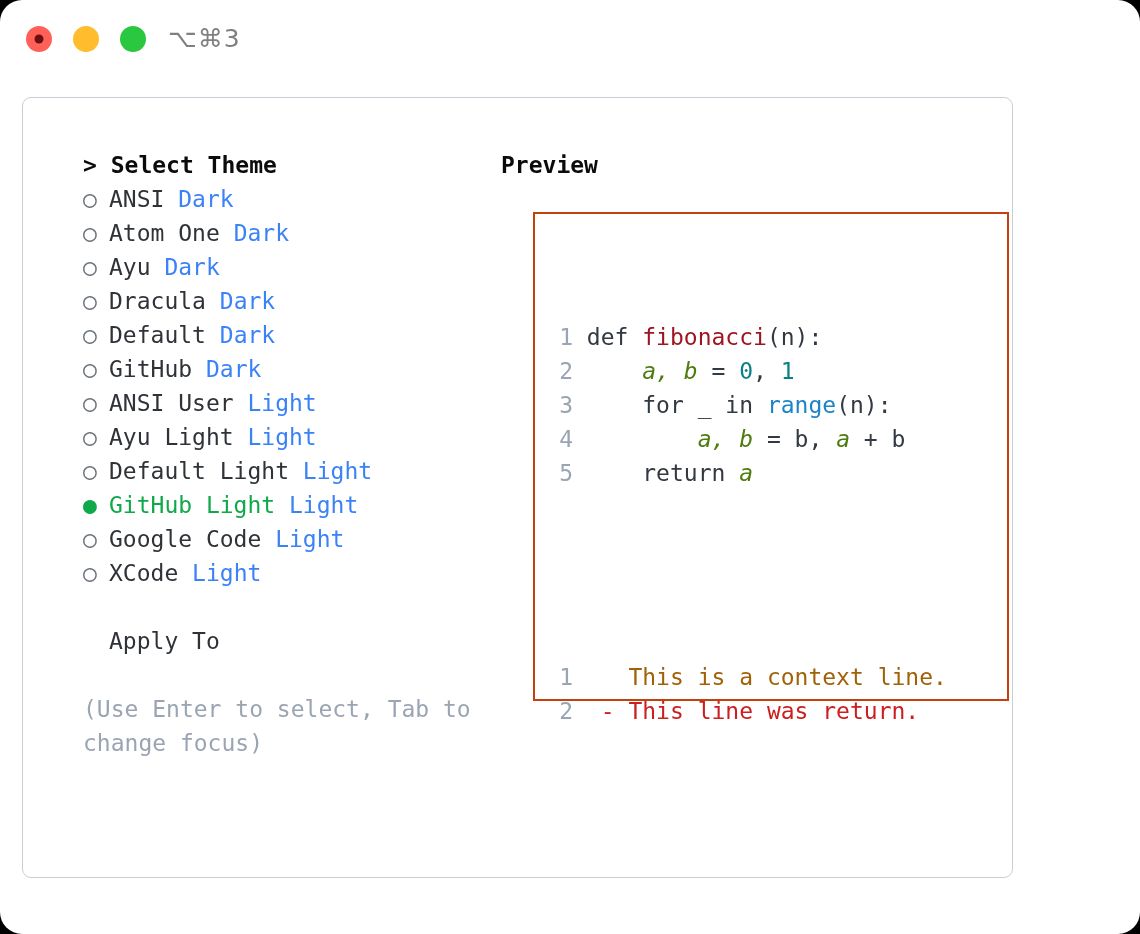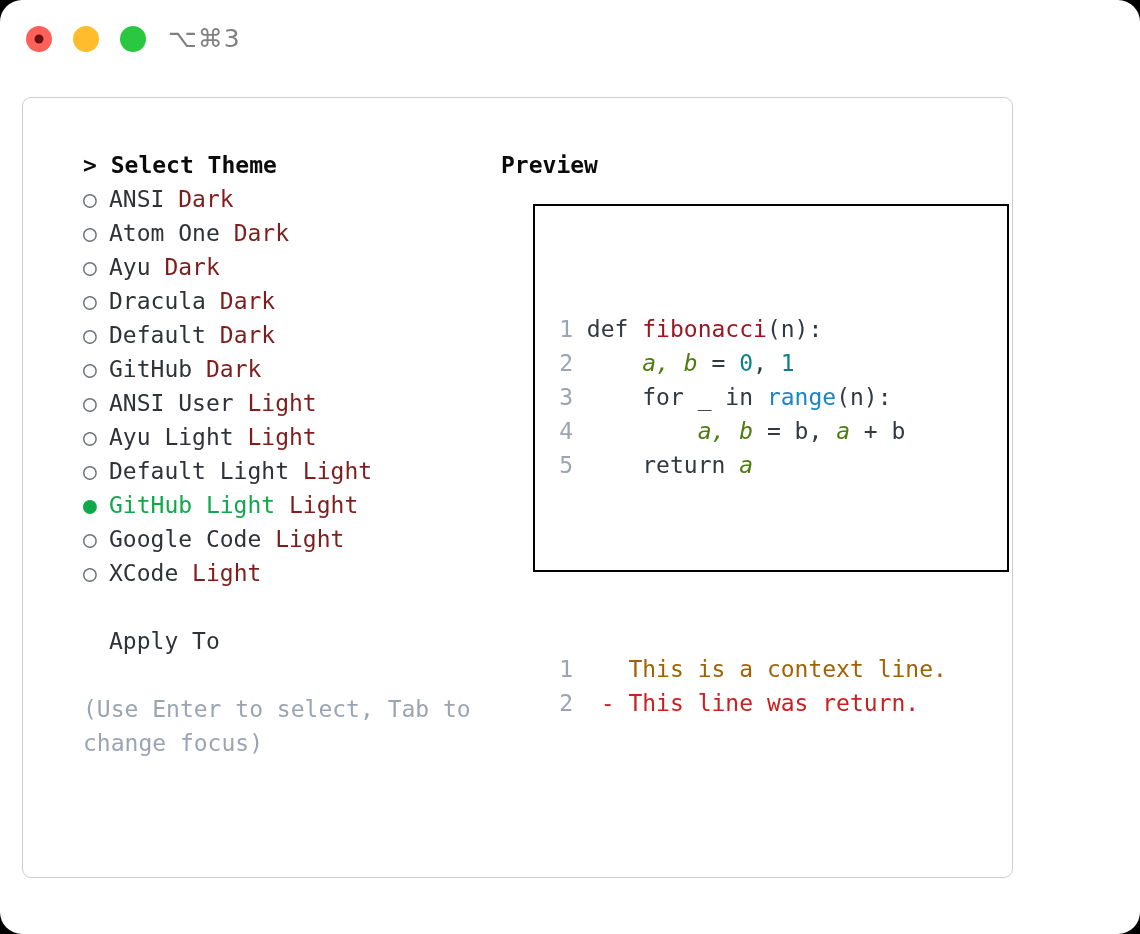--- a/index.html
+++ b/index.html
@@ -19,26 +19,26 @@
             font-family:"DejaVu Sans","Liberation Sans",sans-serif;letter-spacing:1px;}
   .panel{position:absolute;left:22px;top:97px;width:991px;height:781px;
          border:1.5px solid #c9ced6;border-radius:9px;box-sizing:border-box;background:#fff;}
   .col-left{position:absolute;left:16px;top:50px;width:440px;margin-left:44px;}
   .col-right{position:absolute;left:478px;top:50px;width:500px;}
   .hdr{font-size:23px;font-weight:bold;color:#0b0b0b;line-height:34px;white-space:pre;}
   .row{font-size:23px;line-height:34px;white-space:pre;color:#2f3338;}
   .row .bullet{display:inline-block;width:26px;color:#6e757d;}
   .row.sel .bullet{color:#0fa84a;}
   .row.sel .label{color:#0fa84a;}
-  .row .tag{color:#7f1d1d;}
+  .row .tag{color:#3b82f6;}
   .group-hdr{font-size:23px;line-height:34px;color:#2f3338;white-space:pre;padding-left:26px;}
   .spacer{height:34px;}
   .hint{font-size:23px;line-height:34px;color:#9aa4b2;white-space:pre-wrap;max-width:410px;}
-  .preview-box{position:absolute;left:32px;top:56px;width:476px;height:368px;
-               border:2px solid #000000;box-sizing:border-box;background:#fff;}
+  .preview-box{position:absolute;left:32px;top:64px;width:476px;height:489px;
+               border:2px solid #c2410c;box-sizing:border-box;background:#fff;}
   .code{position:absolute;left:10px;top:38px;font-size:23px;line-height:34px;white-space:pre;}
   .ln{display:inline-block;width:28px;text-align:right;color:#9aa4b2;}
   .c-plain{color:#333940;}
   .c-fn{color:#9e1421;}
   .c-num{color:#0a7f86;}
   .c-builtin{color:#1b84c7;}
   .c-var{color:#4d7c0f;font-style:italic;}
   .d-ctx{color:#a16207;}
   .d-del{color:#cc2020;}
   .d-add{color:#16c42a;}

